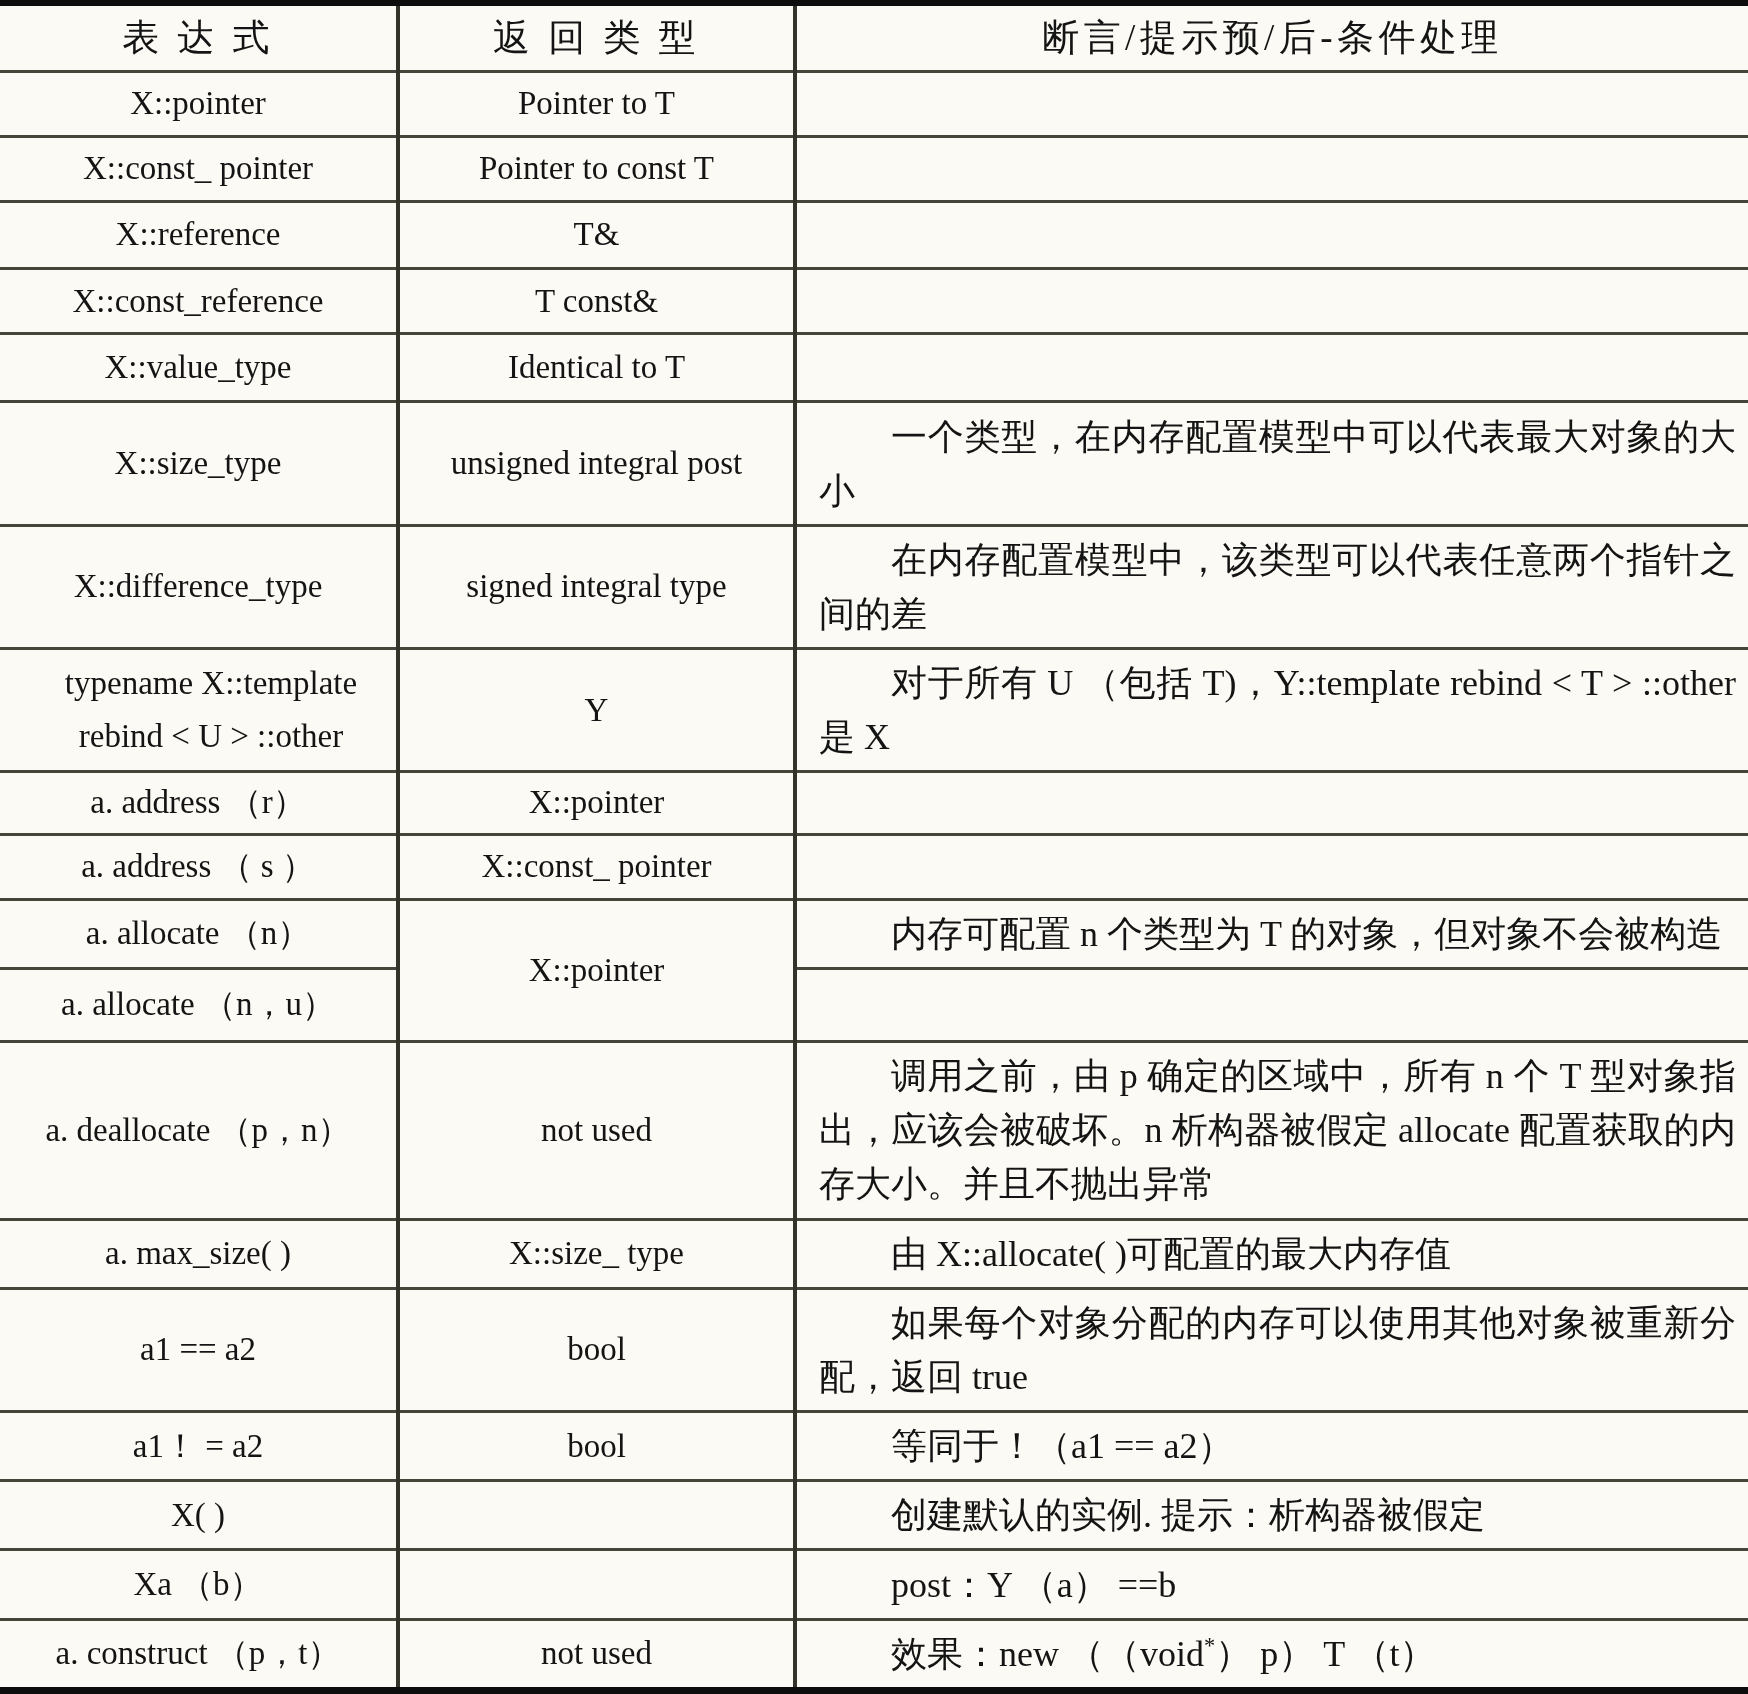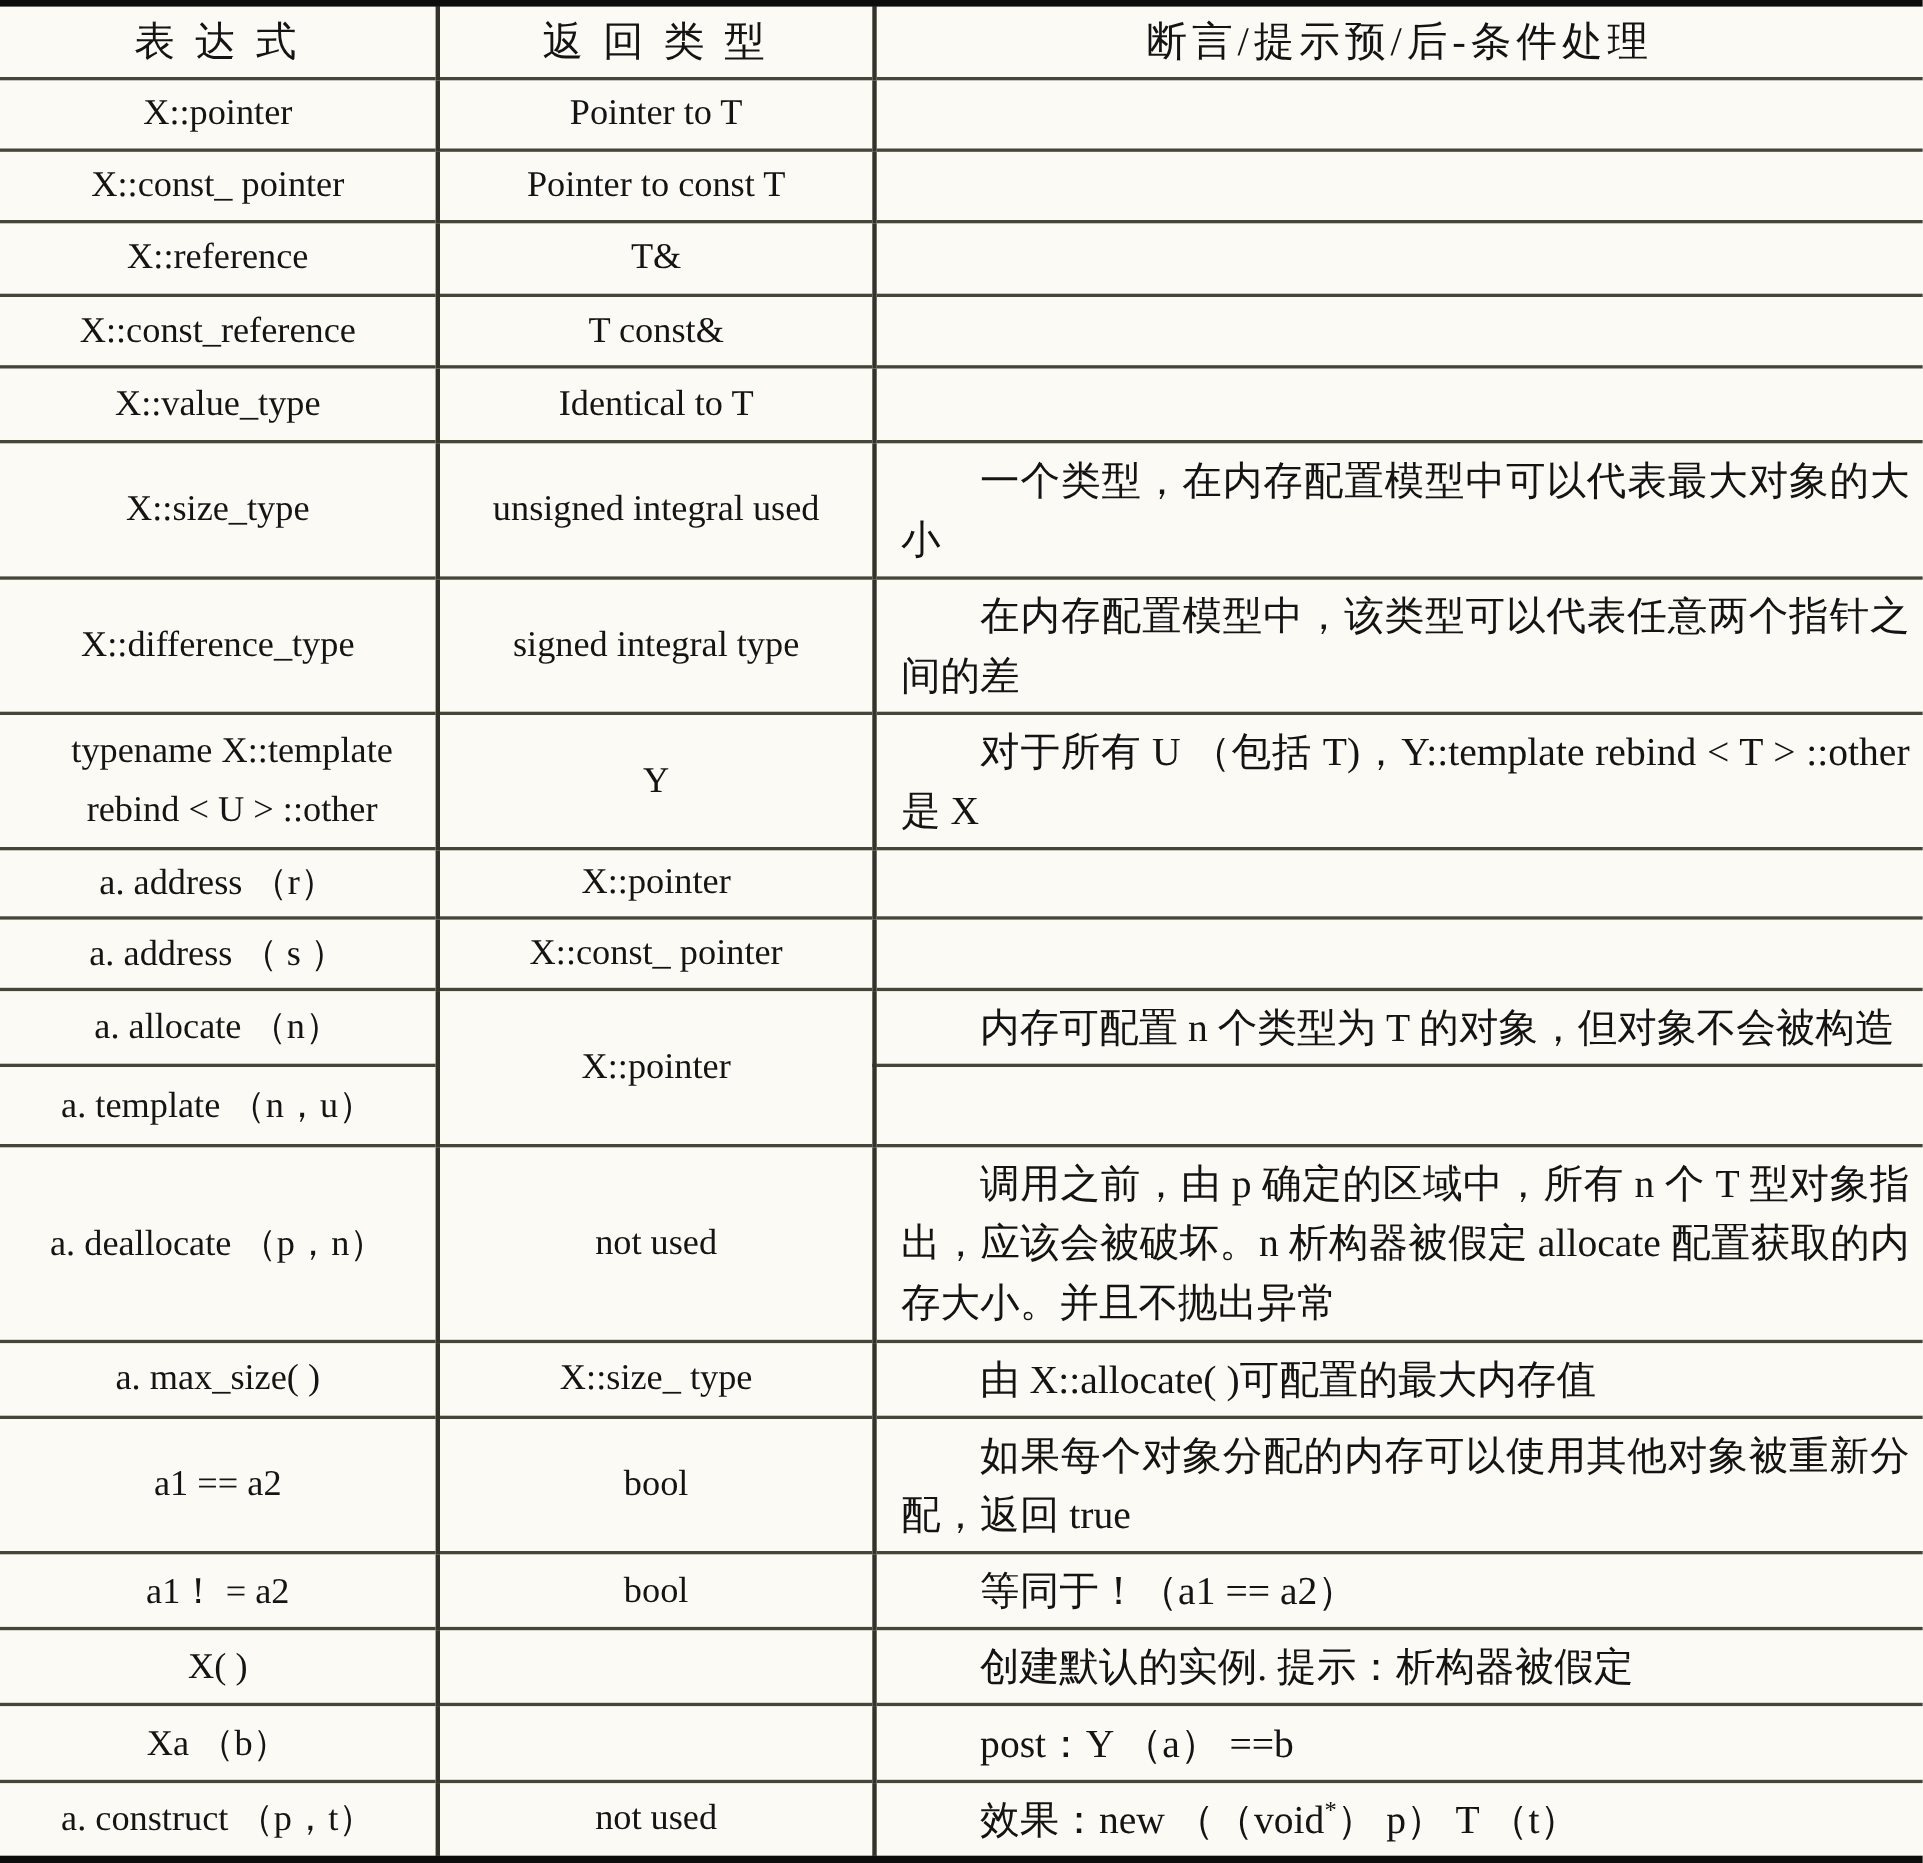--- a/index.html
+++ b/index.html
@@ -91,21 +91,21 @@
       <td class="c2">T const&amp;</td>
       <td class="c3"></td>
     </tr>
     <tr style="height:68px">
       <td class="c1">X::value_type</td>
       <td class="c2">Identical to T</td>
       <td class="c3"></td>
     </tr>
     <tr style="height:117px">
       <td class="c1">X::size_type</td>
-      <td class="c2">unsigned integral used</td>
+      <td class="c2">unsigned integral post</td>
       <td class="c3">一个类型，在内存配置模型中可以代表最大对象的大小</td>
     </tr>
     <tr style="height:113px">
       <td class="c1">X::difference_type</td>
       <td class="c2">signed integral type</td>
       <td class="c3">在内存配置模型中，该类型可以代表任意两个指针之间的差</td>
     </tr>
     <tr style="height:120px">
       <td class="c1">
         <div class="expr-line">typename X::template</div>
@@ -123,21 +123,21 @@
       <td class="c1">a. address （ s ）</td>
       <td class="c2">X::const_ pointer</td>
       <td class="c3"></td>
     </tr>
     <tr style="height:67px">
       <td class="c1">a. allocate （n）</td>
       <td class="c2" rowspan="2">X::pointer</td>
       <td class="c3">内存可配置 n 个类型为 T 的对象，但对象不会被构造</td>
     </tr>
     <tr style="height:73px">
-      <td class="c1">a. template （n，u）</td>
+      <td class="c1">a. allocate （n，u）</td>
       <td class="c3"></td>
     </tr>
     <tr style="height:163px">
       <td class="c1">a. deallocate （p，n）</td>
       <td class="c2">not used</td>
       <td class="c3">调用之前，由 p 确定的区域中，所有 n 个 T 型对象指出，应该会被破坏。n 析构器被假定 allocate 配置获取的内存大小。并且不抛出异常</td>
     </tr>
     <tr style="height:65px">
       <td class="c1">a. max_size( )</td>
       <td class="c2">X::size_ type</td>

